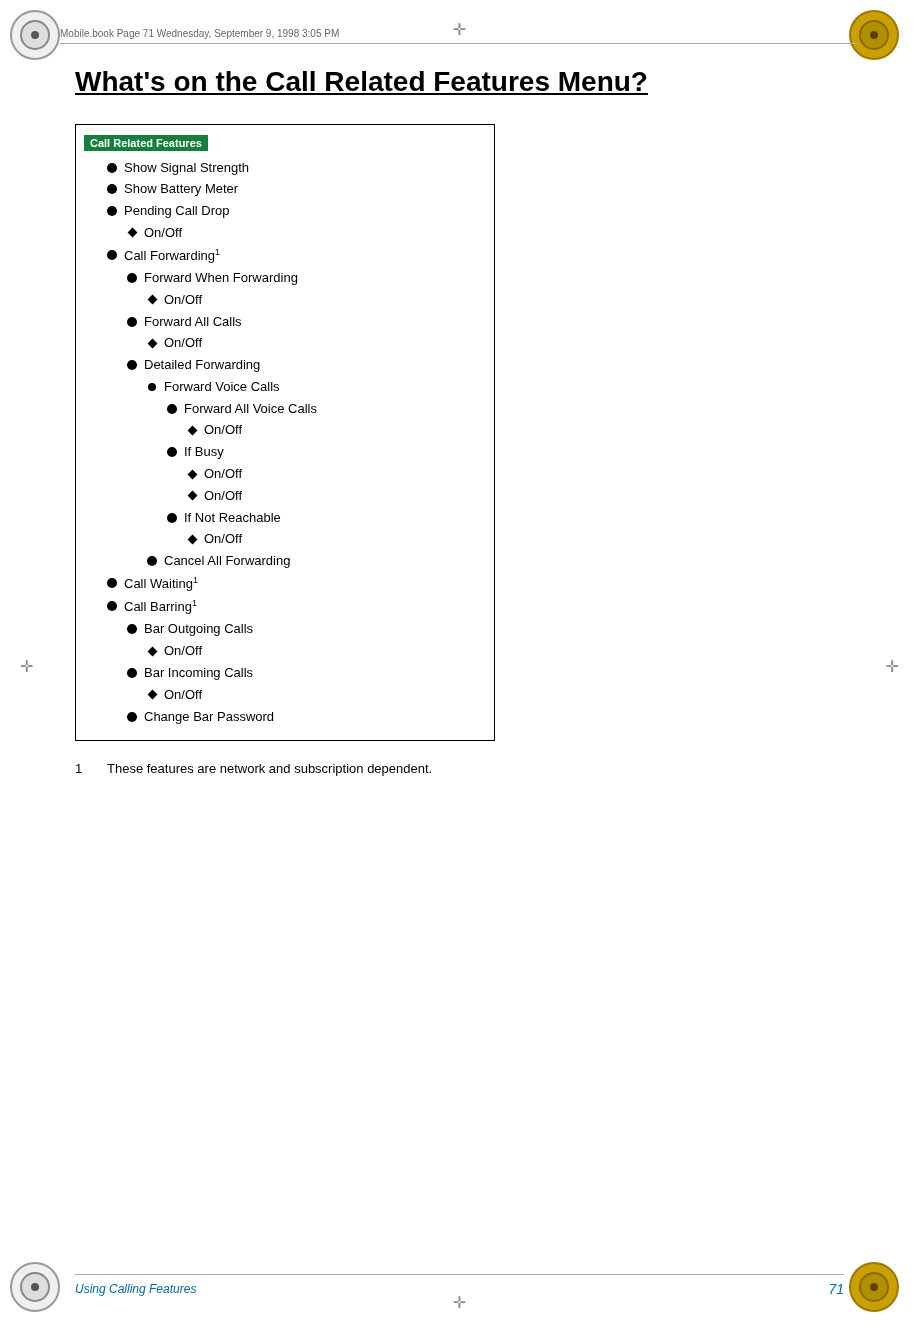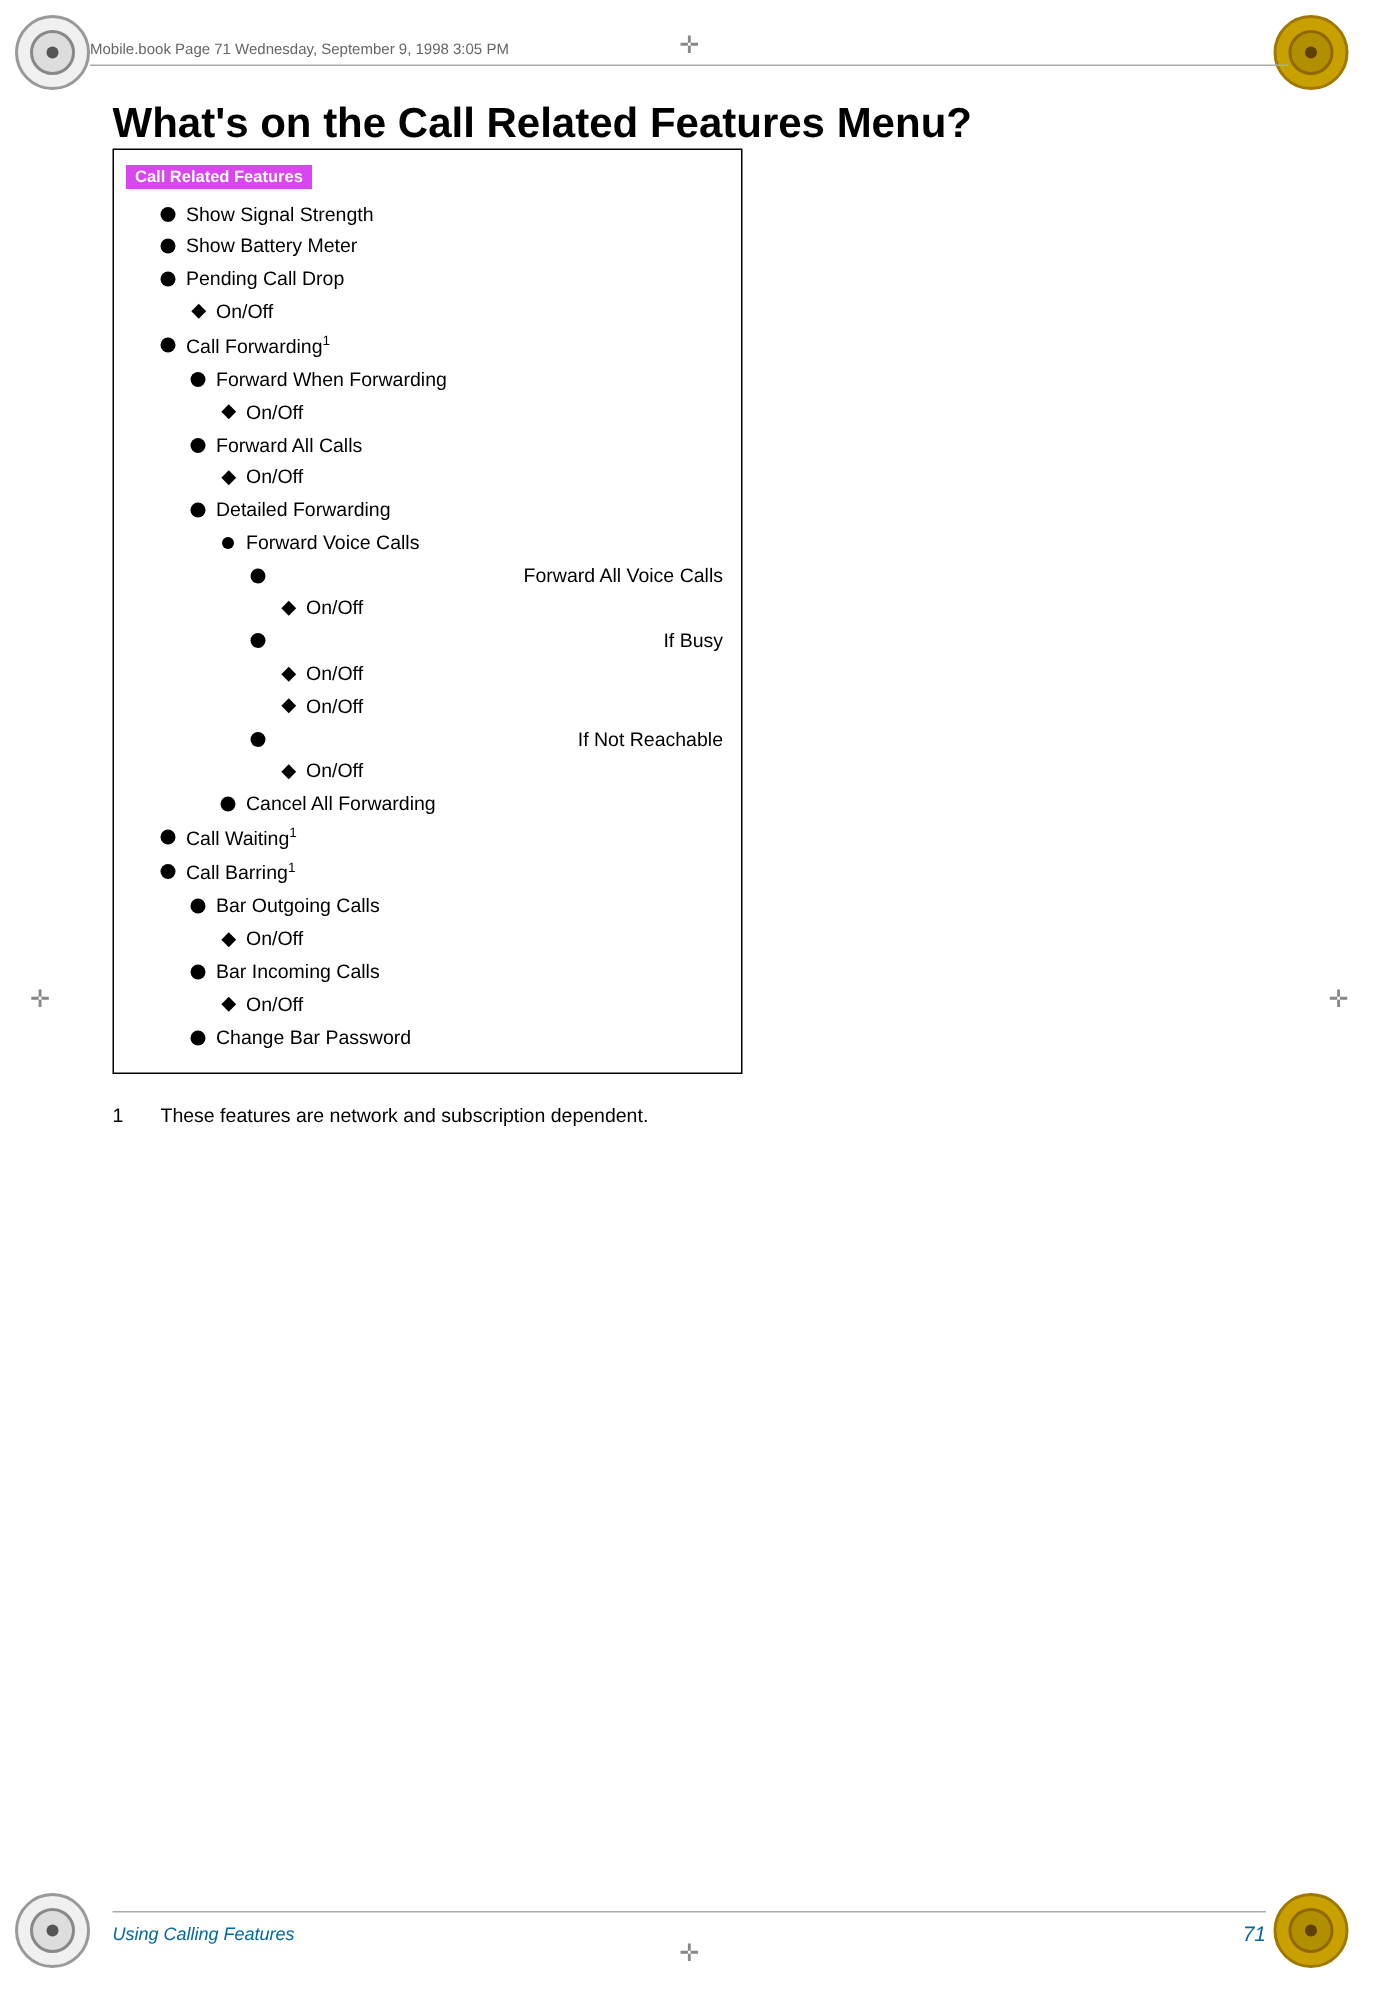--- a/index.html
+++ b/index.html
@@ -74,33 +74,35 @@
       right: 75px;
       bottom: 80px;
     }
 
     
     .page-title {
       font-size: 28px;
       font-weight: bold;
       font-family: Arial, Helvetica, sans-serif;
       color: #000;
+      margin-bottom: 25px;
       line-height: 1.2;
+      text-decoration: underline;
     }
 
     
     .menu-box {
       border: 1px solid #000;
       padding: 8px 12px 12px 8px;
       display: inline-block;
       min-width: 420px;
     }
 
     .menu-label {
-      background: #d946ef;
+      background: #15803d;
       color: #fff;
       font-size: 11px;
       font-weight: bold;
       padding: 2px 6px;
       display: inline-block;
       margin-bottom: 6px;
     }
 
     
     .menu-tree {
@@ -145,21 +147,21 @@
     .bullet-diamond {
       width: 7px;
       height: 7px;
       background: #000;
       transform: rotate(45deg);
       display: inline-block;
     }
     .indent-1 { margin-left: 20px; }
     .indent-2 { margin-left: 40px; }
     .indent-3 { margin-left: 60px; }
-    .indent-4 { margin-left: 80px; justify-content: space-between; }
+    .indent-4 { margin-left: 80px; }
     .indent-5 { margin-left: 100px; }
 
     
     .footnote {
       margin-top: 20px;
       font-size: 13px;
       color: #000;
       display: flex;
       gap: 12px;
     }

